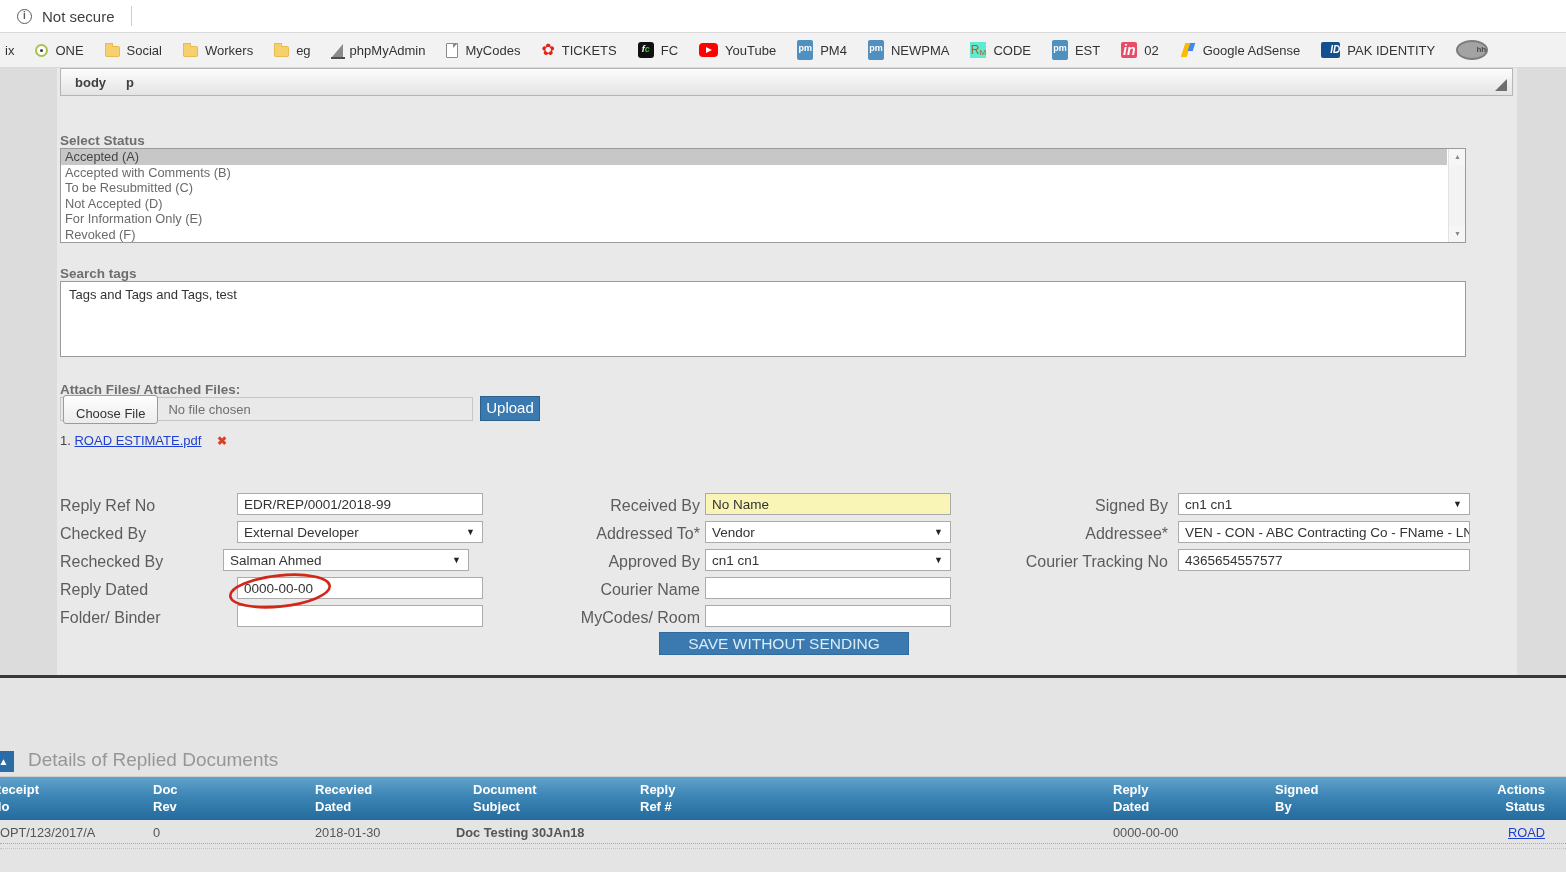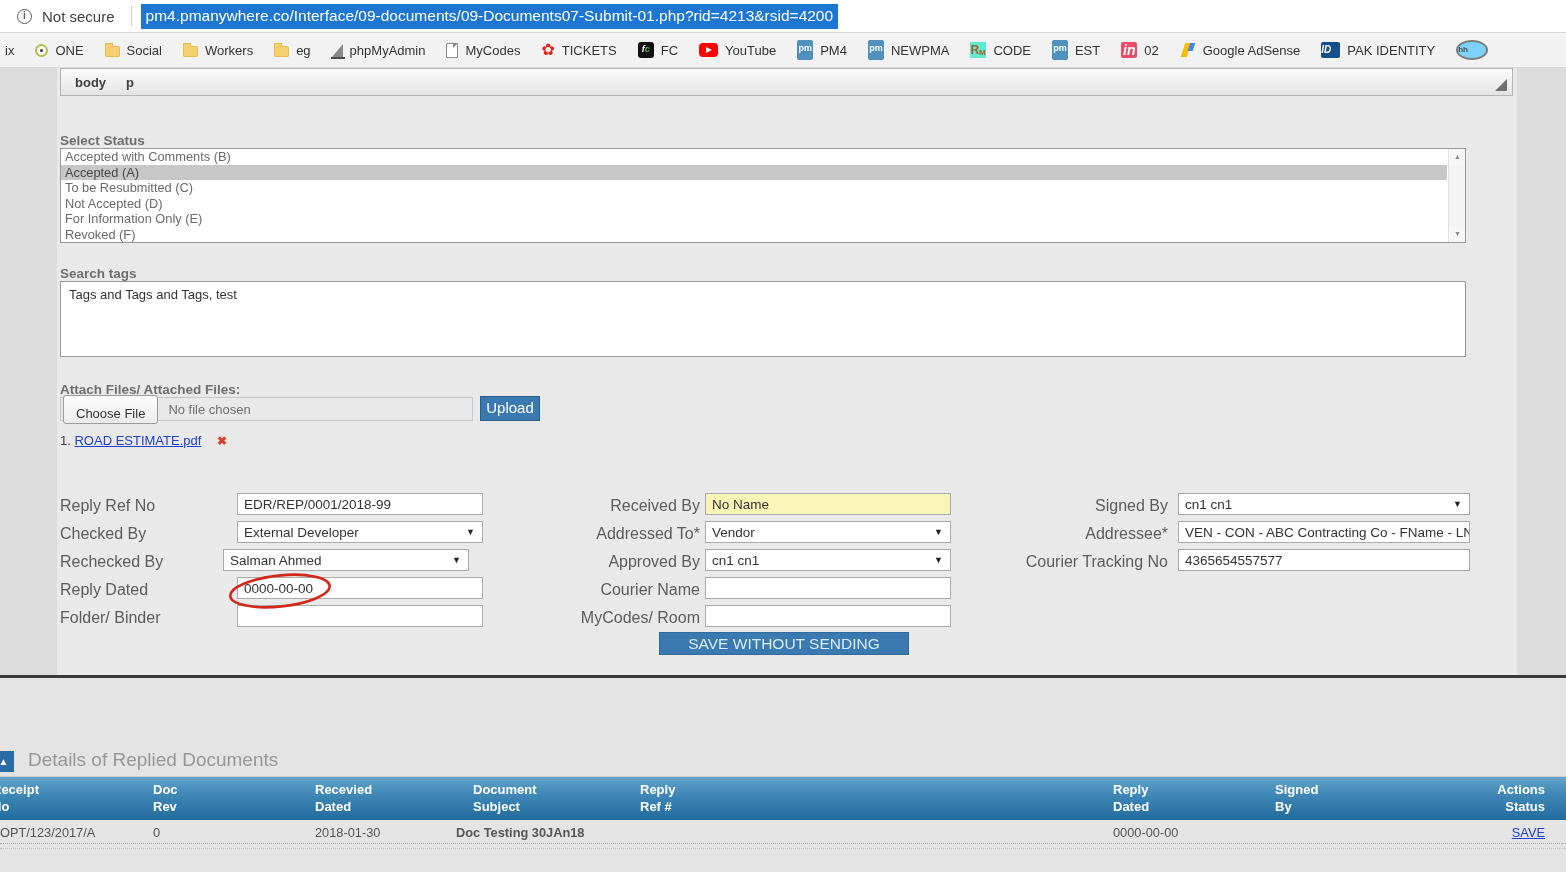--- a/index.html
+++ b/index.html
@@ -22,28 +22,28 @@
   .i-sail{width:0;height:0;border-left:11px solid transparent;border-bottom:13px solid #8a8a8a;position:relative}
   .i-sail::after{content:"";position:absolute;left:-12px;top:13px;width:14px;height:2px;background:#4d4d4d}
   .i-doc{width:12px;height:15px;background:#fff;border:1px solid #8a8a8a;border-radius:1px;position:relative}
   .i-doc::before{content:"";position:absolute;top:-1px;right:-1px;border-left:5px solid #8a8a8a;border-bottom:5px solid transparent}
   .i-huawei{color:#e2231a;font-size:16px;line-height:16px}
   .i-fc{width:16px;height:16px;background:#101010;border-radius:3px;color:#fff;font-style:italic;font-weight:bold;font-size:9px;line-height:15px;text-align:center}
   .i-fc .c2{color:#4db848}
   .i-yt{width:19px;height:14px;background:#f00;border-radius:4px;position:relative}
   .i-yt::before{content:"";position:absolute;left:7px;top:3.5px;border-left:6px solid #fff;border-top:3.5px solid transparent;border-bottom:3.5px solid transparent}
   .i-pm{width:16px;height:20px;background:#4f90bf;border-radius:2px;color:#fff;font-weight:bold;font-size:9px;line-height:16px;text-align:center}
-  .i-rm{width:16px;height:16px;background:#5eead4;color:#a5641e;font-weight:bold;font-size:12px;line-height:16px;text-align:left}
+  .i-rm{width:16px;height:16px;background:#5eead4;color:#a5641e;font-weight:normal;font-size:12px;line-height:16px;text-align:center}
   .i-rm .sub{font-size:8px;vertical-align:-1px}
   .i-in{width:16px;height:16px;background:#ea4c68;border-radius:2px;color:#fff;font-style:italic;font-weight:bold;font-size:14px;line-height:16px;text-align:center}
   .i-ads{width:16px;height:16px;position:relative}
   .i-ads::before{content:"";position:absolute;left:3px;top:1px;width:6px;height:14px;background:#fbbc04;transform:skewX(-18deg)}
   .i-ads::after{content:"";position:absolute;right:2px;top:1px;width:5px;height:8px;background:#4285f4;transform:skewX(-18deg)}
-  .i-id{width:19px;height:16px;background:#134f8c;border-radius:2px;color:#fff;font-style:italic;font-weight:bold;font-size:10px;line-height:16px;text-align:left}
-  .i-circ{width:32px;height:20px;border-radius:50%;background:#7dd3fc;border:2px solid #7c7c7c;color:#4a4a4a;font-weight:bold;font-size:8px;line-height:16px;text-align:left}
+  .i-id{width:19px;height:16px;background:#134f8c;border-radius:2px;color:#fff;font-style:italic;font-weight:bold;font-size:10px;line-height:16px;text-align:right}
+  .i-circ{width:32px;height:20px;border-radius:50%;background:#a3a3a3;border:2px solid #7c7c7c;color:#4a4a4a;font-weight:bold;font-size:8px;line-height:16px;text-align:right}
 
   
   #panel{position:absolute;left:57px;top:68px;width:1460px;height:607px;background:#e9e9e9}
   #ed-bar{position:absolute;left:60px;top:68px;width:1453px;height:28px;background:linear-gradient(#fcfcfc,#e4e4e4);border:1px solid #b5b5b5;display:flex;align-items:center;gap:20px;padding-left:14px;font-size:13px;font-weight:bold;color:#3f3f3f}
   .resize-tri{position:absolute;right:5px;bottom:4px;width:0;height:0;border-left:12px solid transparent;border-bottom:12px solid #6e6e6e}
   .sec-label{position:absolute;font-size:13.5px;font-weight:bold;color:#6e6e6e}
 
   #status-list{position:absolute;left:60px;top:148px;width:1406px;height:95px;background:#fff;border:1px solid #9a9a9a;overflow:hidden}
   .opt{height:15.6px;line-height:15.6px;padding-left:4px;margin-right:18px;font-size:12.8px;color:#6a6a6a;white-space:nowrap}
   .opt.selected{background:#c7c7c7;color:#454545}
@@ -83,21 +83,20 @@
   .lock-link{position:absolute;right:21px;top:5px;font-size:12.8px;color:var(--link,#1f3fd0);text-decoration:underline}
   #trow2{position:absolute;left:0;top:170px;width:1566px;height:1px;border-bottom:1px dotted #c3c3c3}
 </style>
 </head>
 <body>
 
 <div id="topbar">
   <div class="info-ic">i</div>
   <span id="notsecure">Not secure</span>
   <div class="vsep"></div>
-  <span id="urlhl">pm4.pmanywhere.co/Interface/09-documents/09-Documents07-Submit-01.php?rid=4213&amp;rsid=4200</span>
 </div>
 
 <div id="bmbar">
     <div class="bm">
       <span>ix</span>
     </div>
     <div class="bm">
       <span class="i-one"></span>
       <span>ONE</span>
     </div>
@@ -170,22 +169,22 @@
 
 <div id="ed-bar">
   <span>body</span>
   <span>p</span>
   <span class="resize-tri"></span>
 </div>
 
 <div class="sec-label" style="left:60px;top:133px">Select Status</div>
 <div id="status-list">
   <div id="opt-holder">
+      <div class="opt selected">Accepted (A)</div>
       <div class="opt">Accepted with Comments (B)</div>
-      <div class="opt selected">Accepted (A)</div>
       <div class="opt">To be Resubmitted (C)</div>
       <div class="opt">Not Accepted (D)</div>
       <div class="opt">For Information Only (E)</div>
       <div class="opt">Revoked (F)</div>
     </div>
   <div class="lb-scroll">
     <div class="sb-btn sb-up">▲</div>
     <div class="sb-btn sb-dn">▼</div>
   </div>
 </div>
@@ -274,16 +273,16 @@
       <div class="th r">Actions<br>Status</div>
     </div>
   <div id="trow">
       <div class="td" style="left: 0px;">OPT/123/2017/A</div>
       <div class="td" style="left: 153px;">0</div>
       <div class="td" style="left: 315px;">2018-01-30</div>
       <div class="td" style="left: 456px; font-weight: bold;">Doc Testing 30JAn18</div>
       <div class="td" style="left: 640px;"></div>
       <div class="td" style="left: 1113px;">0000-00-00</div>
       <div class="td" style="left: 1275px;"></div>
-      <a class="lock-link" href="#">SAVE</a>
+      <a class="lock-link" href="#">ROAD</a>
     </div>
   <div id="trow2"></div>
 </div>
 
 </body></html>

